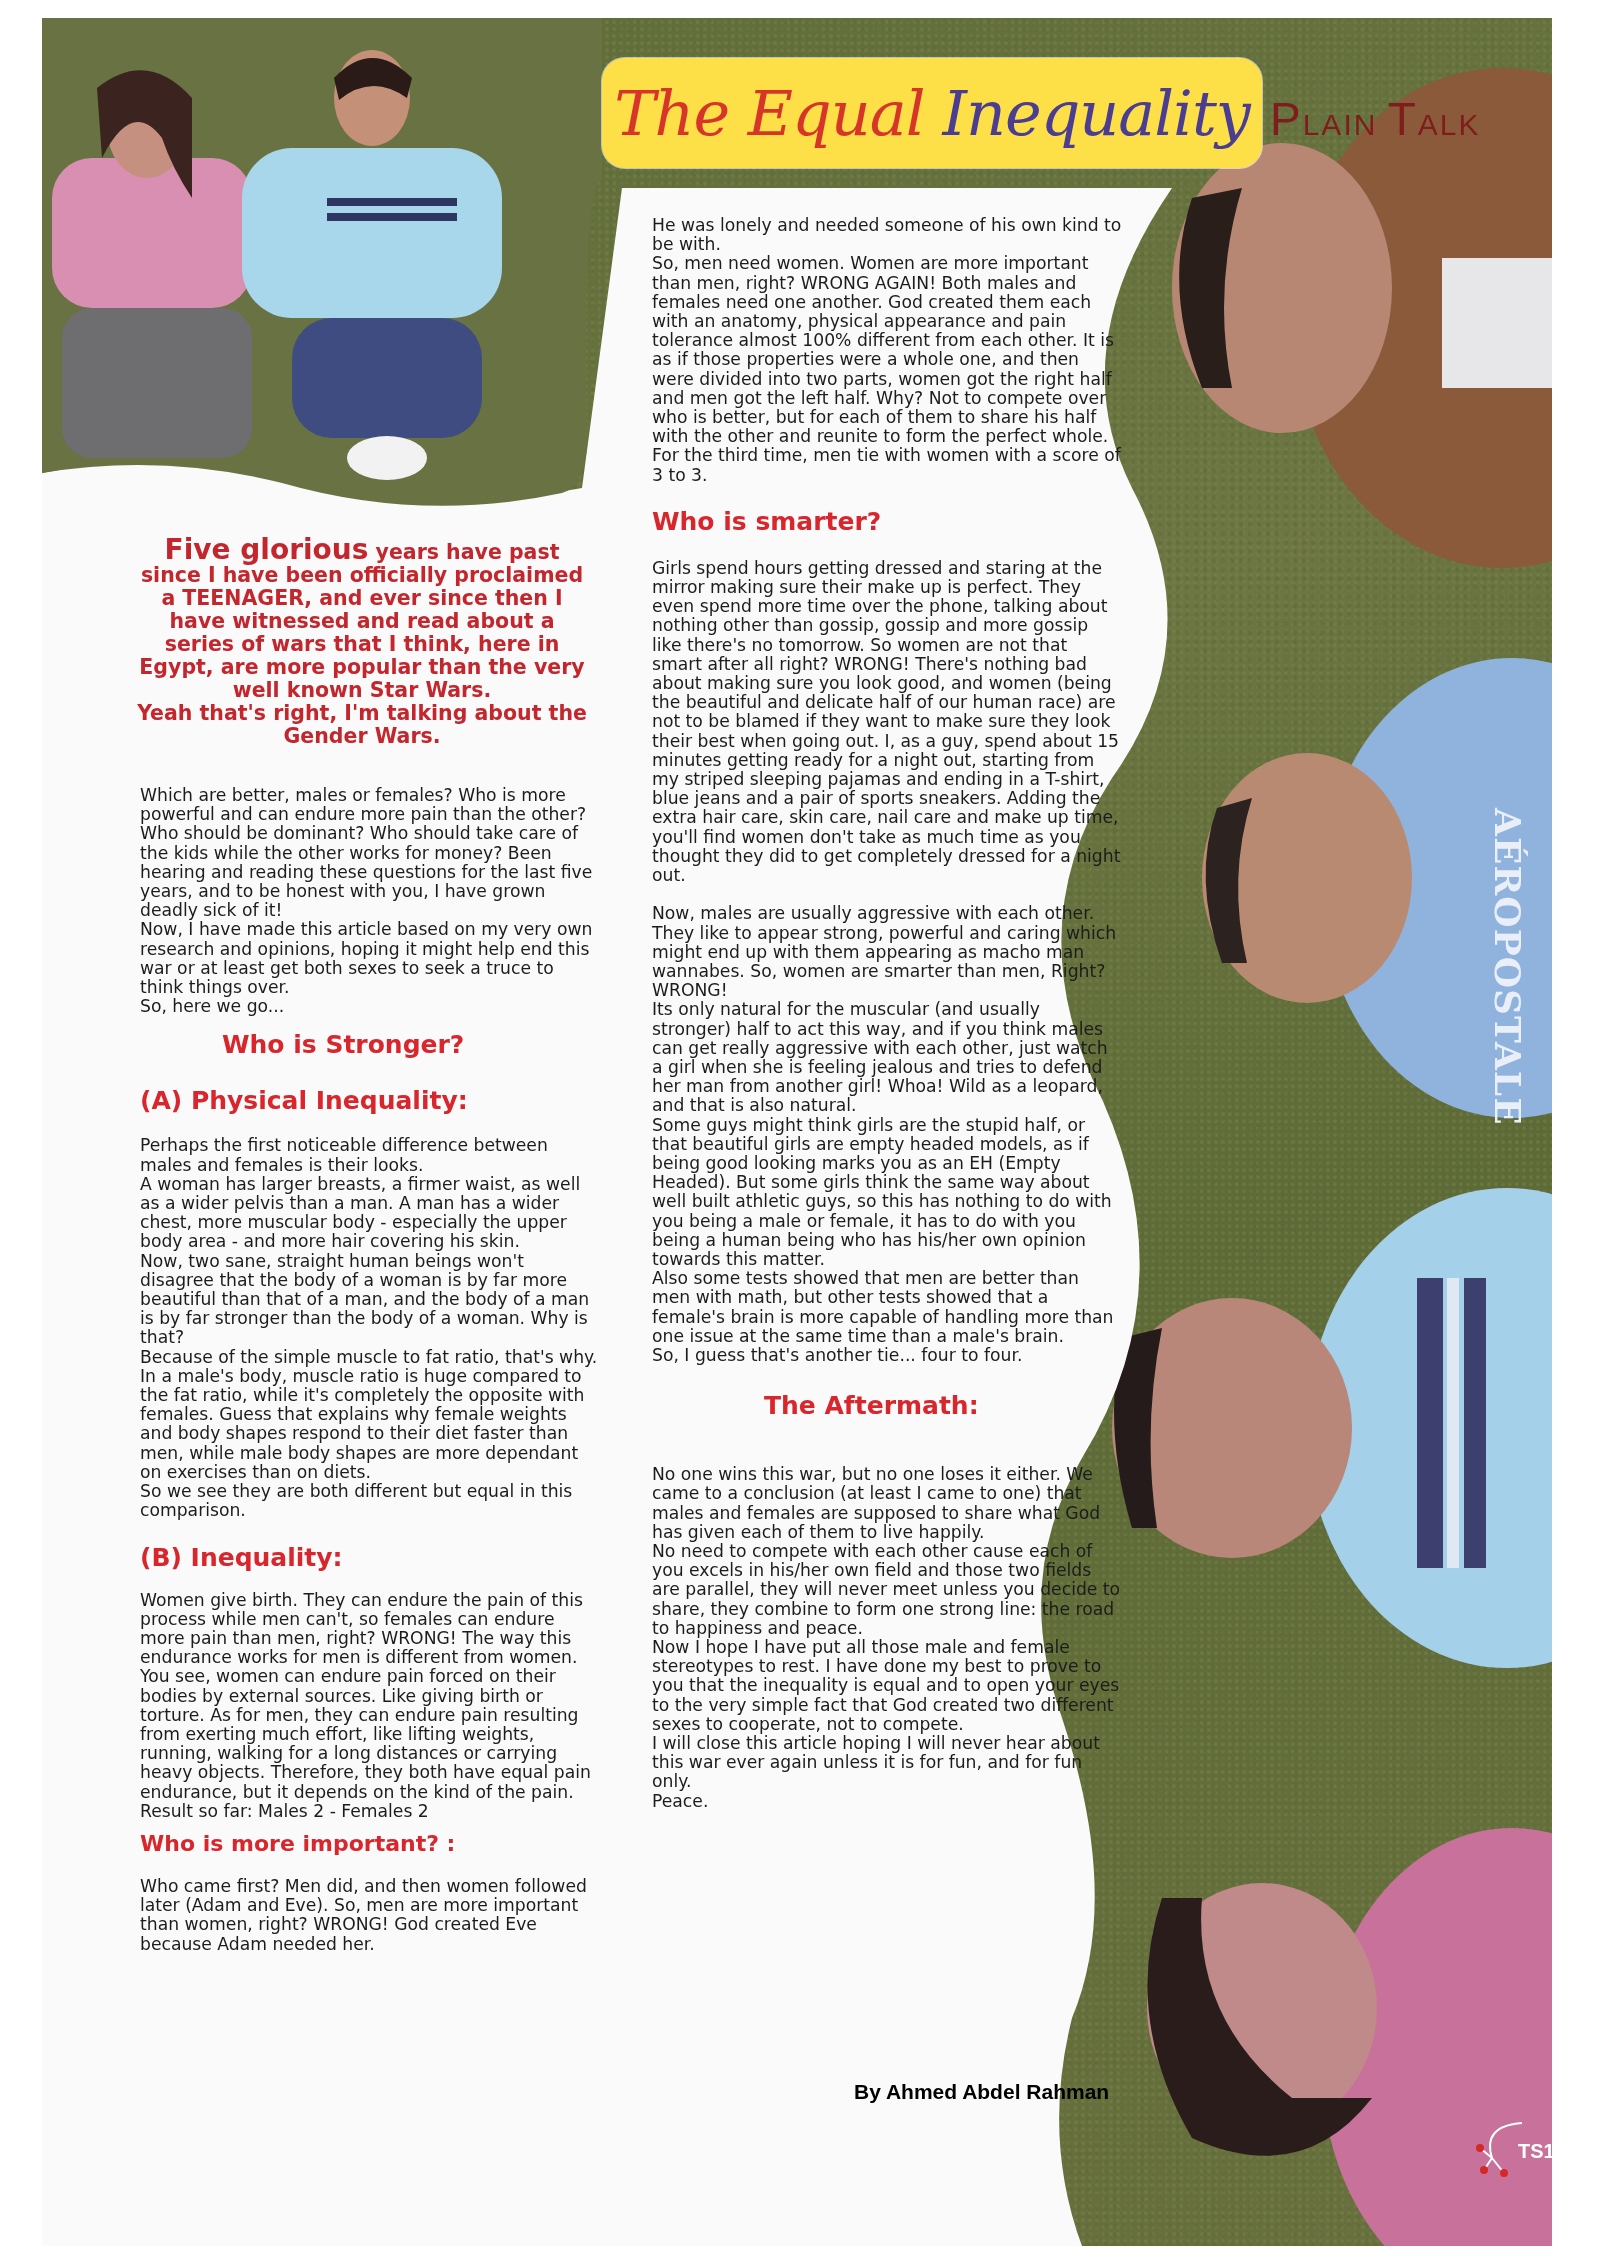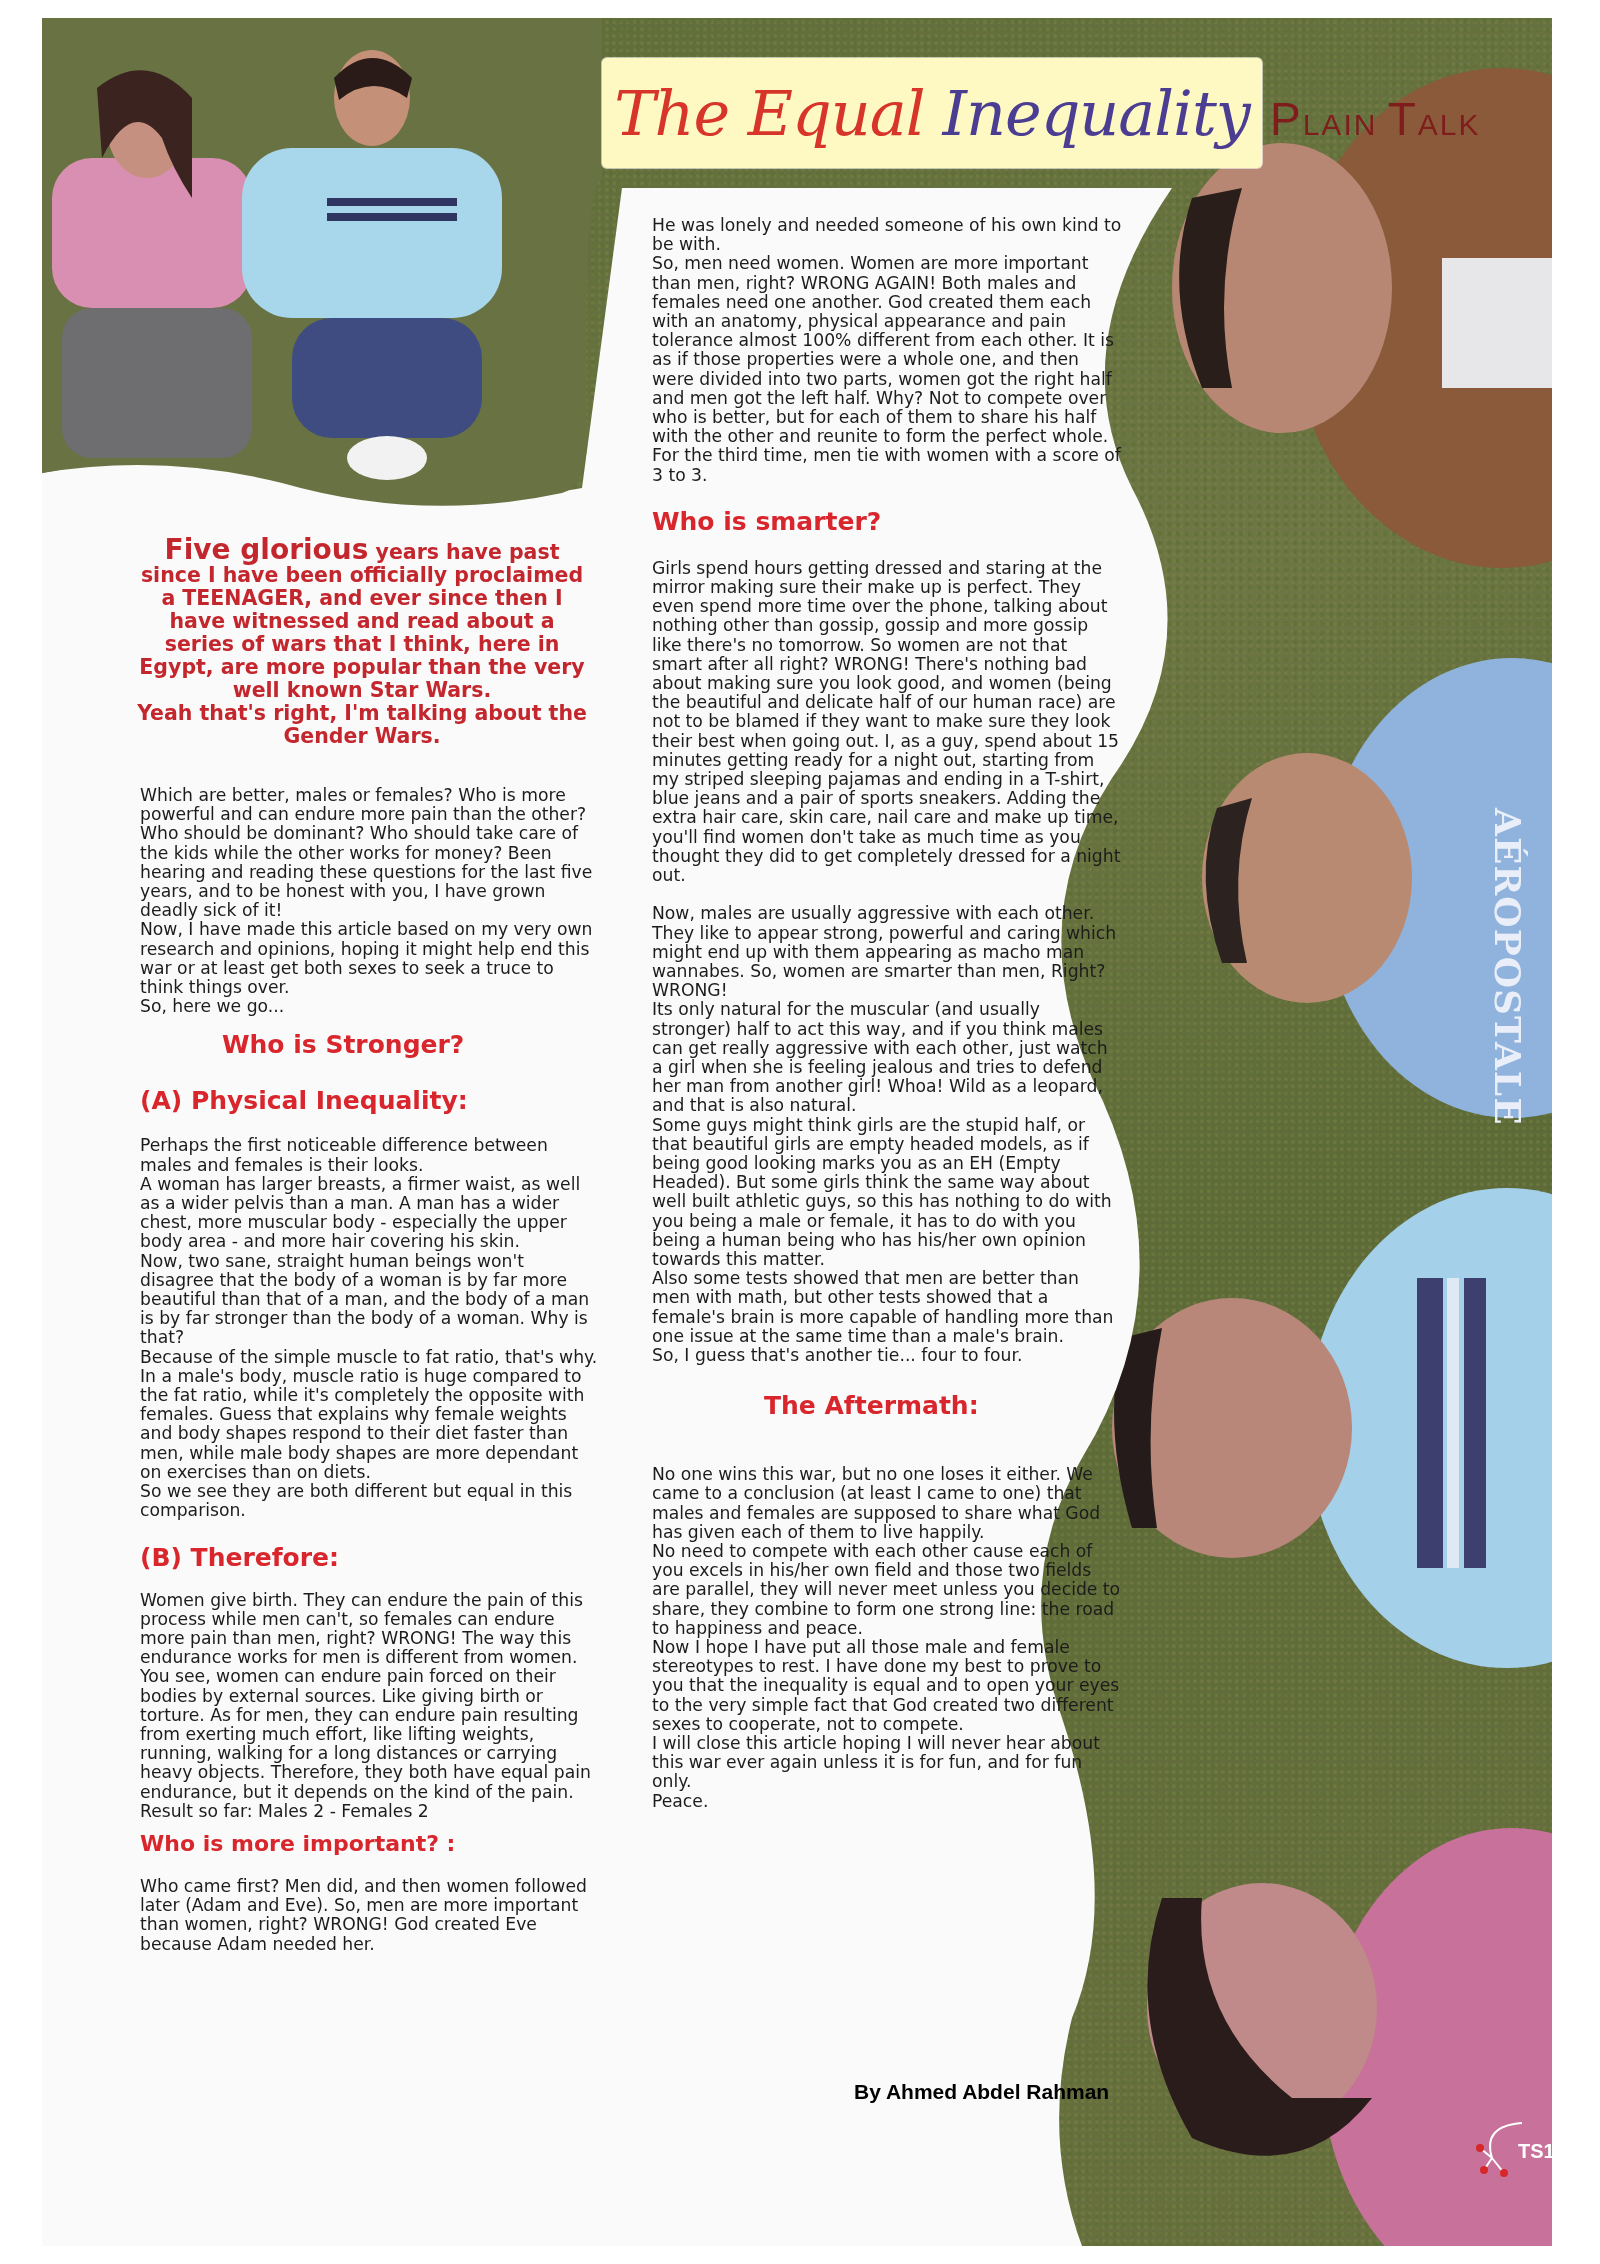--- a/index.html
+++ b/index.html
@@ -18,21 +18,21 @@
   .grass {
     position: absolute; inset: 0;
     background:
       radial-gradient(circle at 20% 30%, rgba(90,110,50,0.55) 0 2px, transparent 3px) 0 0/9px 9px,
       radial-gradient(circle at 70% 60%, rgba(120,130,70,0.5) 0 1.5px, transparent 2.5px) 0 0/7px 7px,
       linear-gradient(160deg, #5f6b3a 0%, #6d7644 35%, #5d6a38 60%, #6a7040 100%);
   }
 
   .title-box {
     position: absolute; left: 560px; top: 40px; width: 660px; height: 110px;
-    background: #fef9c3; border-radius: 5px;
+    background: #fde047; border-radius: 23px;
     display: flex; align-items: center; justify-content: center;
     box-shadow: 0 0 0 1px rgba(255,255,255,0.6);
   }
   .title-box .t1 {
     font-family: "DejaVu Serif", serif; font-style: italic;
     font-size: 62px; color: #d8352a; letter-spacing: -1px;
   }
   .title-box .t2 {
     font-family: "DejaVu Serif", serif; font-style: italic;
     font-size: 62px; color: #4b3d92; letter-spacing: -1px; margin-left: 18px;
@@ -154,21 +154,21 @@
     <p>Which are better, males or females? Who is more powerful and can endure more pain than the other? Who should be dominant? Who should take care of the kids while the other works for money? Been hearing and reading these questions for the last five years, and to be honest with you, I have grown deadly sick of it!
 Now, I have made this article based on my very own research and opinions, hoping it might help end this war or at least get both sexes to seek a truce to think things over.
 So, here we go...</p>
     <div class="h-red" style="font-size:25px; margin:14px 0 0 82px; line-height:30px;">Who is Stronger?</div>
     <div class="h-red" style="font-size:25px; margin:26px 0 20px 0; line-height:30px;">(A) Physical Inequality:</div>
     <p>Perhaps the first noticeable difference between males and females is their looks.
 A woman has larger breasts, a firmer waist, as well as a wider pelvis than a man. A man has a wider chest, more muscular body - especially the upper body area - and more hair covering his skin.
 Now, two sane, straight human beings won't disagree that the body of a woman is by far more beautiful than that of a man, and the body of a man is by far stronger than the body of a woman. Why is that?
 Because of the simple muscle to fat ratio, that's why. In a male's body, muscle ratio is huge compared to the fat ratio, while it's completely the opposite with females. Guess that explains why female weights and body shapes respond to their diet faster than men, while male body shapes are more dependant on exercises than on diets.
 So we see they are both different but equal in this comparison.</p>
-    <div class="h-red" style="font-size:25px; margin:22px 0 18px 0; line-height:30px;">(B) Therefore:</div>
+    <div class="h-red" style="font-size:25px; margin:22px 0 18px 0; line-height:30px;">(B) Inequality:</div>
     <p>Women give birth. They can endure the pain of this process while men can't, so females can endure more pain than men, right? WRONG! The way this endurance works for men is different from women. You see, women can endure pain forced on their bodies by external sources. Like giving birth or torture. As for men, they can endure pain resulting from exerting much effort, like lifting weights, running, walking for a long distances or carrying heavy objects. Therefore, they both have equal pain endurance, but it depends on the kind of the pain.
 Result so far: Males 2 - Females 2</p>
     <div class="h-red" style="font-size:22px; margin:8px 0 18px 0; line-height:30px;">Who is more important? :</div>
     <p>Who came first? Men did, and then women followed later (Adam and Eve). So, men are more important than women, right? WRONG! God created Eve because Adam needed her.</p>
   </div>
 
   <div class="col" style="left:610px; top:198px; width:470px;">
     <p>He was lonely and needed someone of his own kind to be with.
 So, men need women. Women are more important than men, right? WRONG AGAIN! Both males and females need one another. God created them each with an anatomy, physical appearance and pain tolerance almost 100% different from each other. It is as if those properties were a whole one, and then were divided into two parts, women got the right half and men got the left half. Why? Not to compete over who is better, but for each of them to share his half with the other and reunite to form the perfect whole.
  For the third time, men tie with women with a score of 3 to 3.</p>

